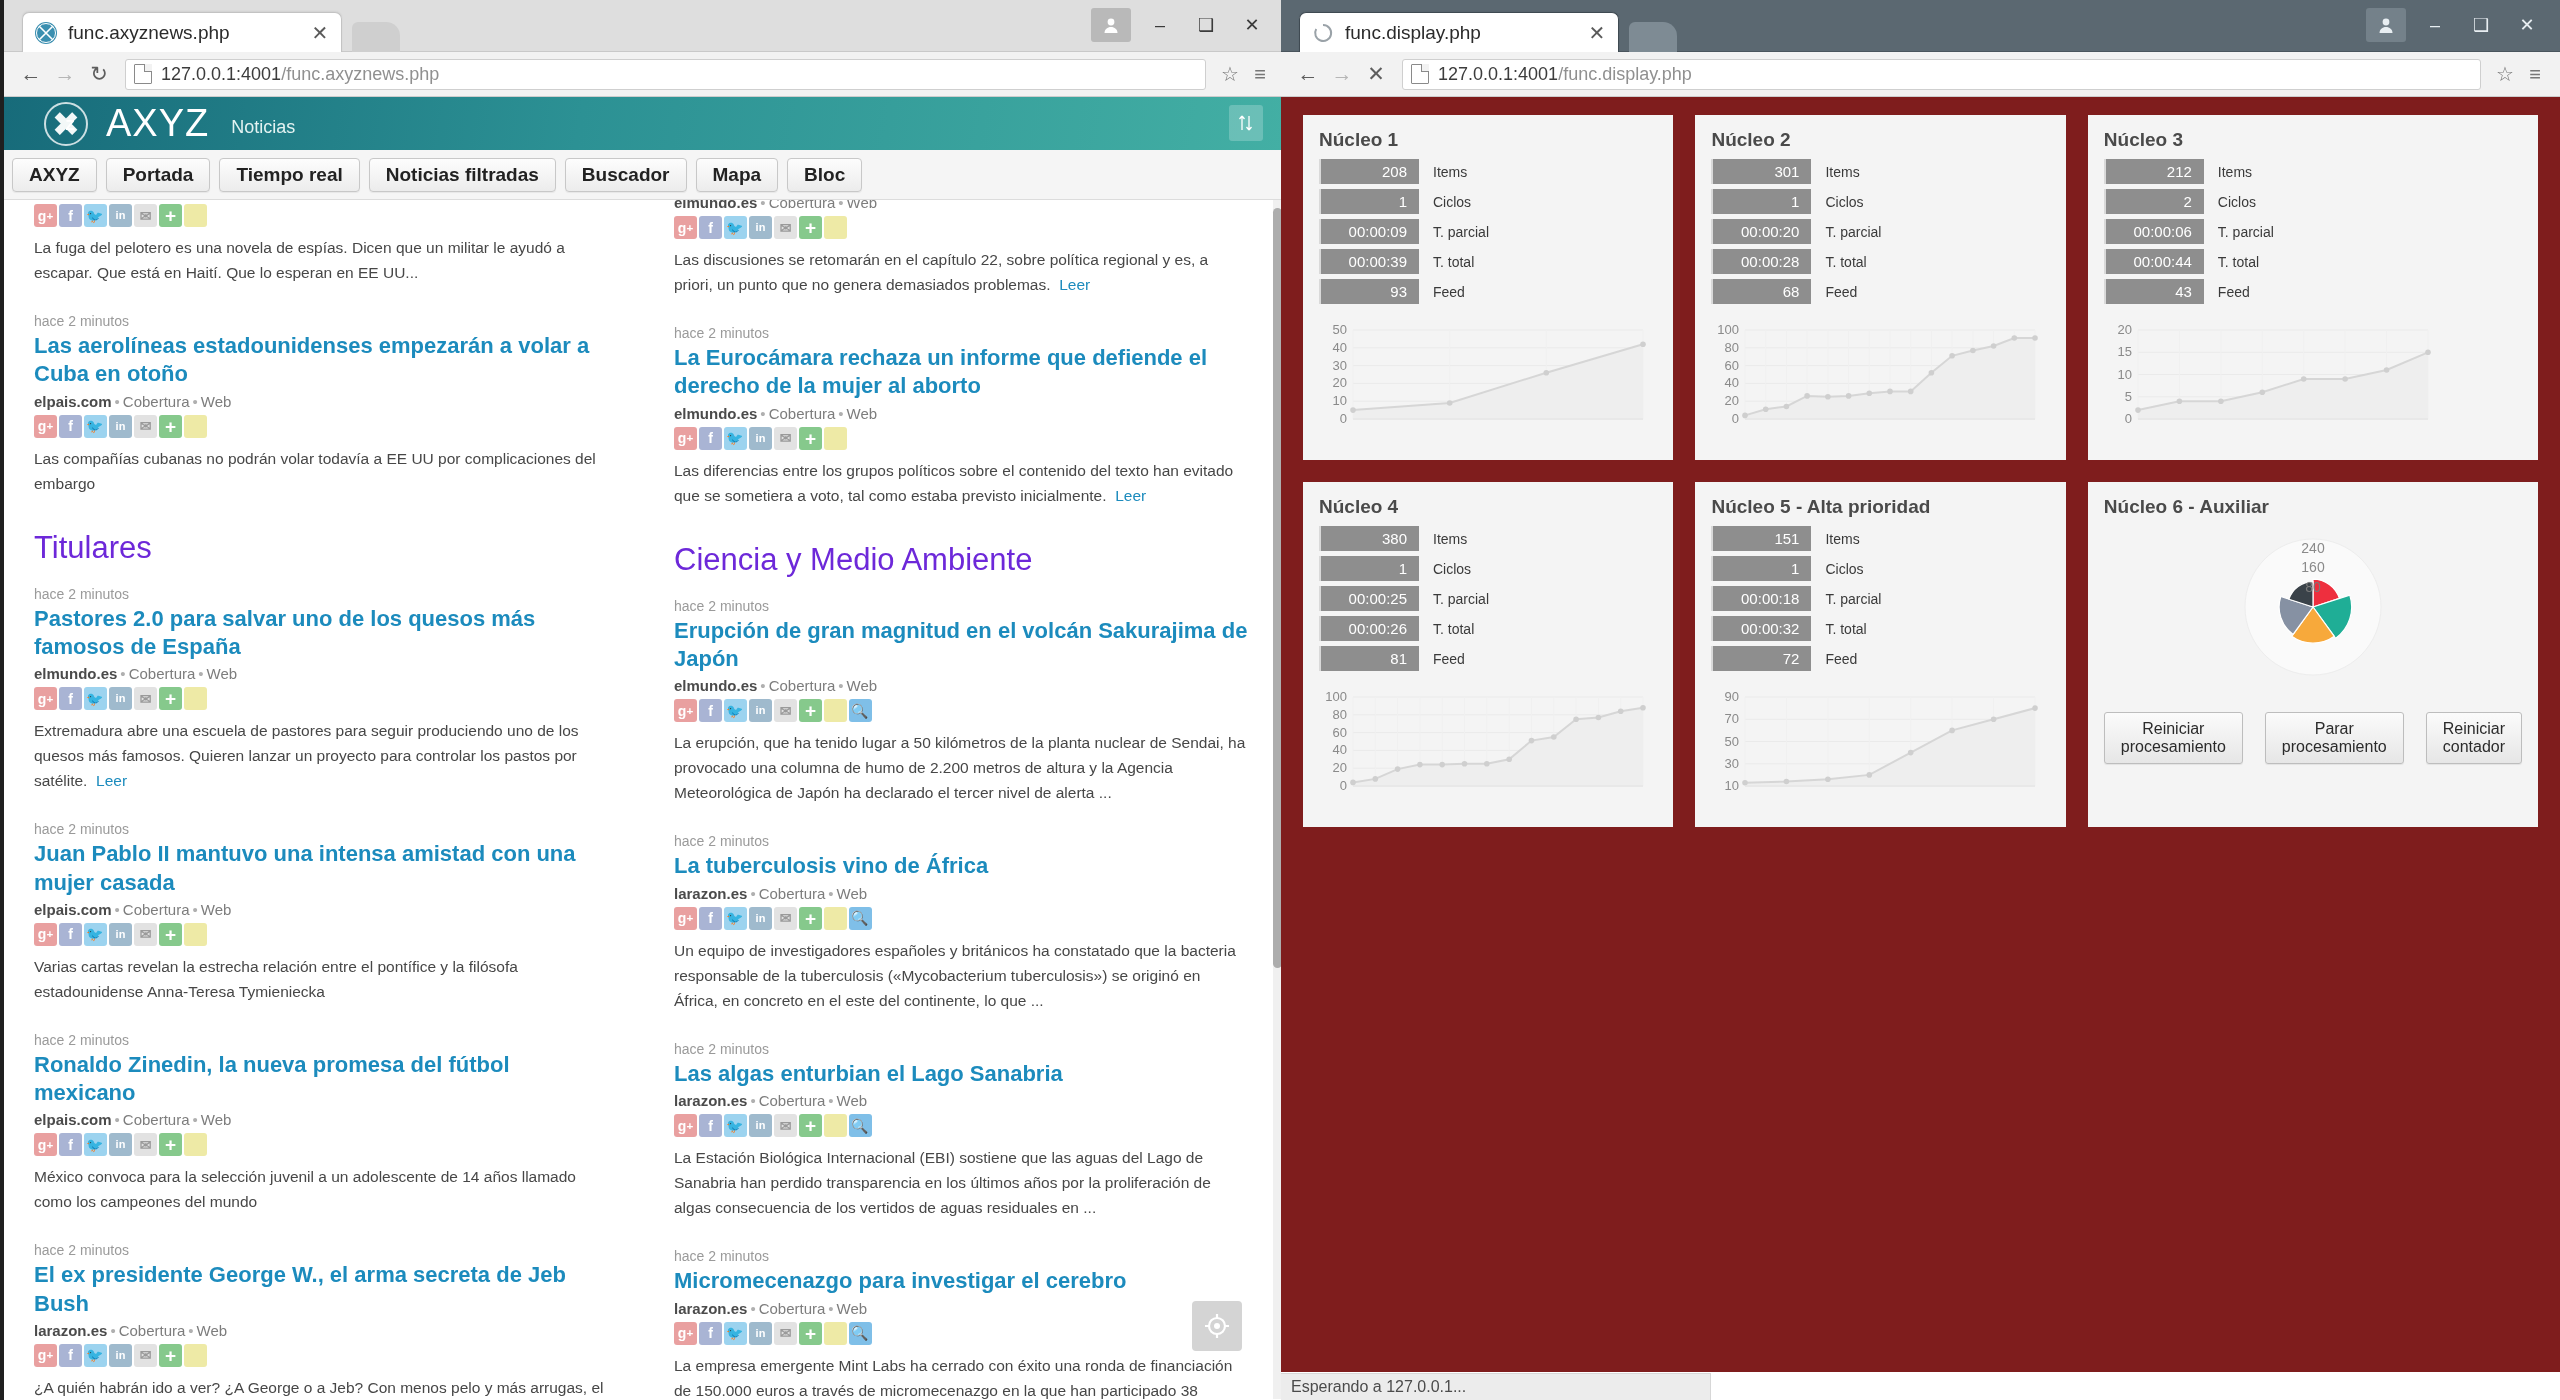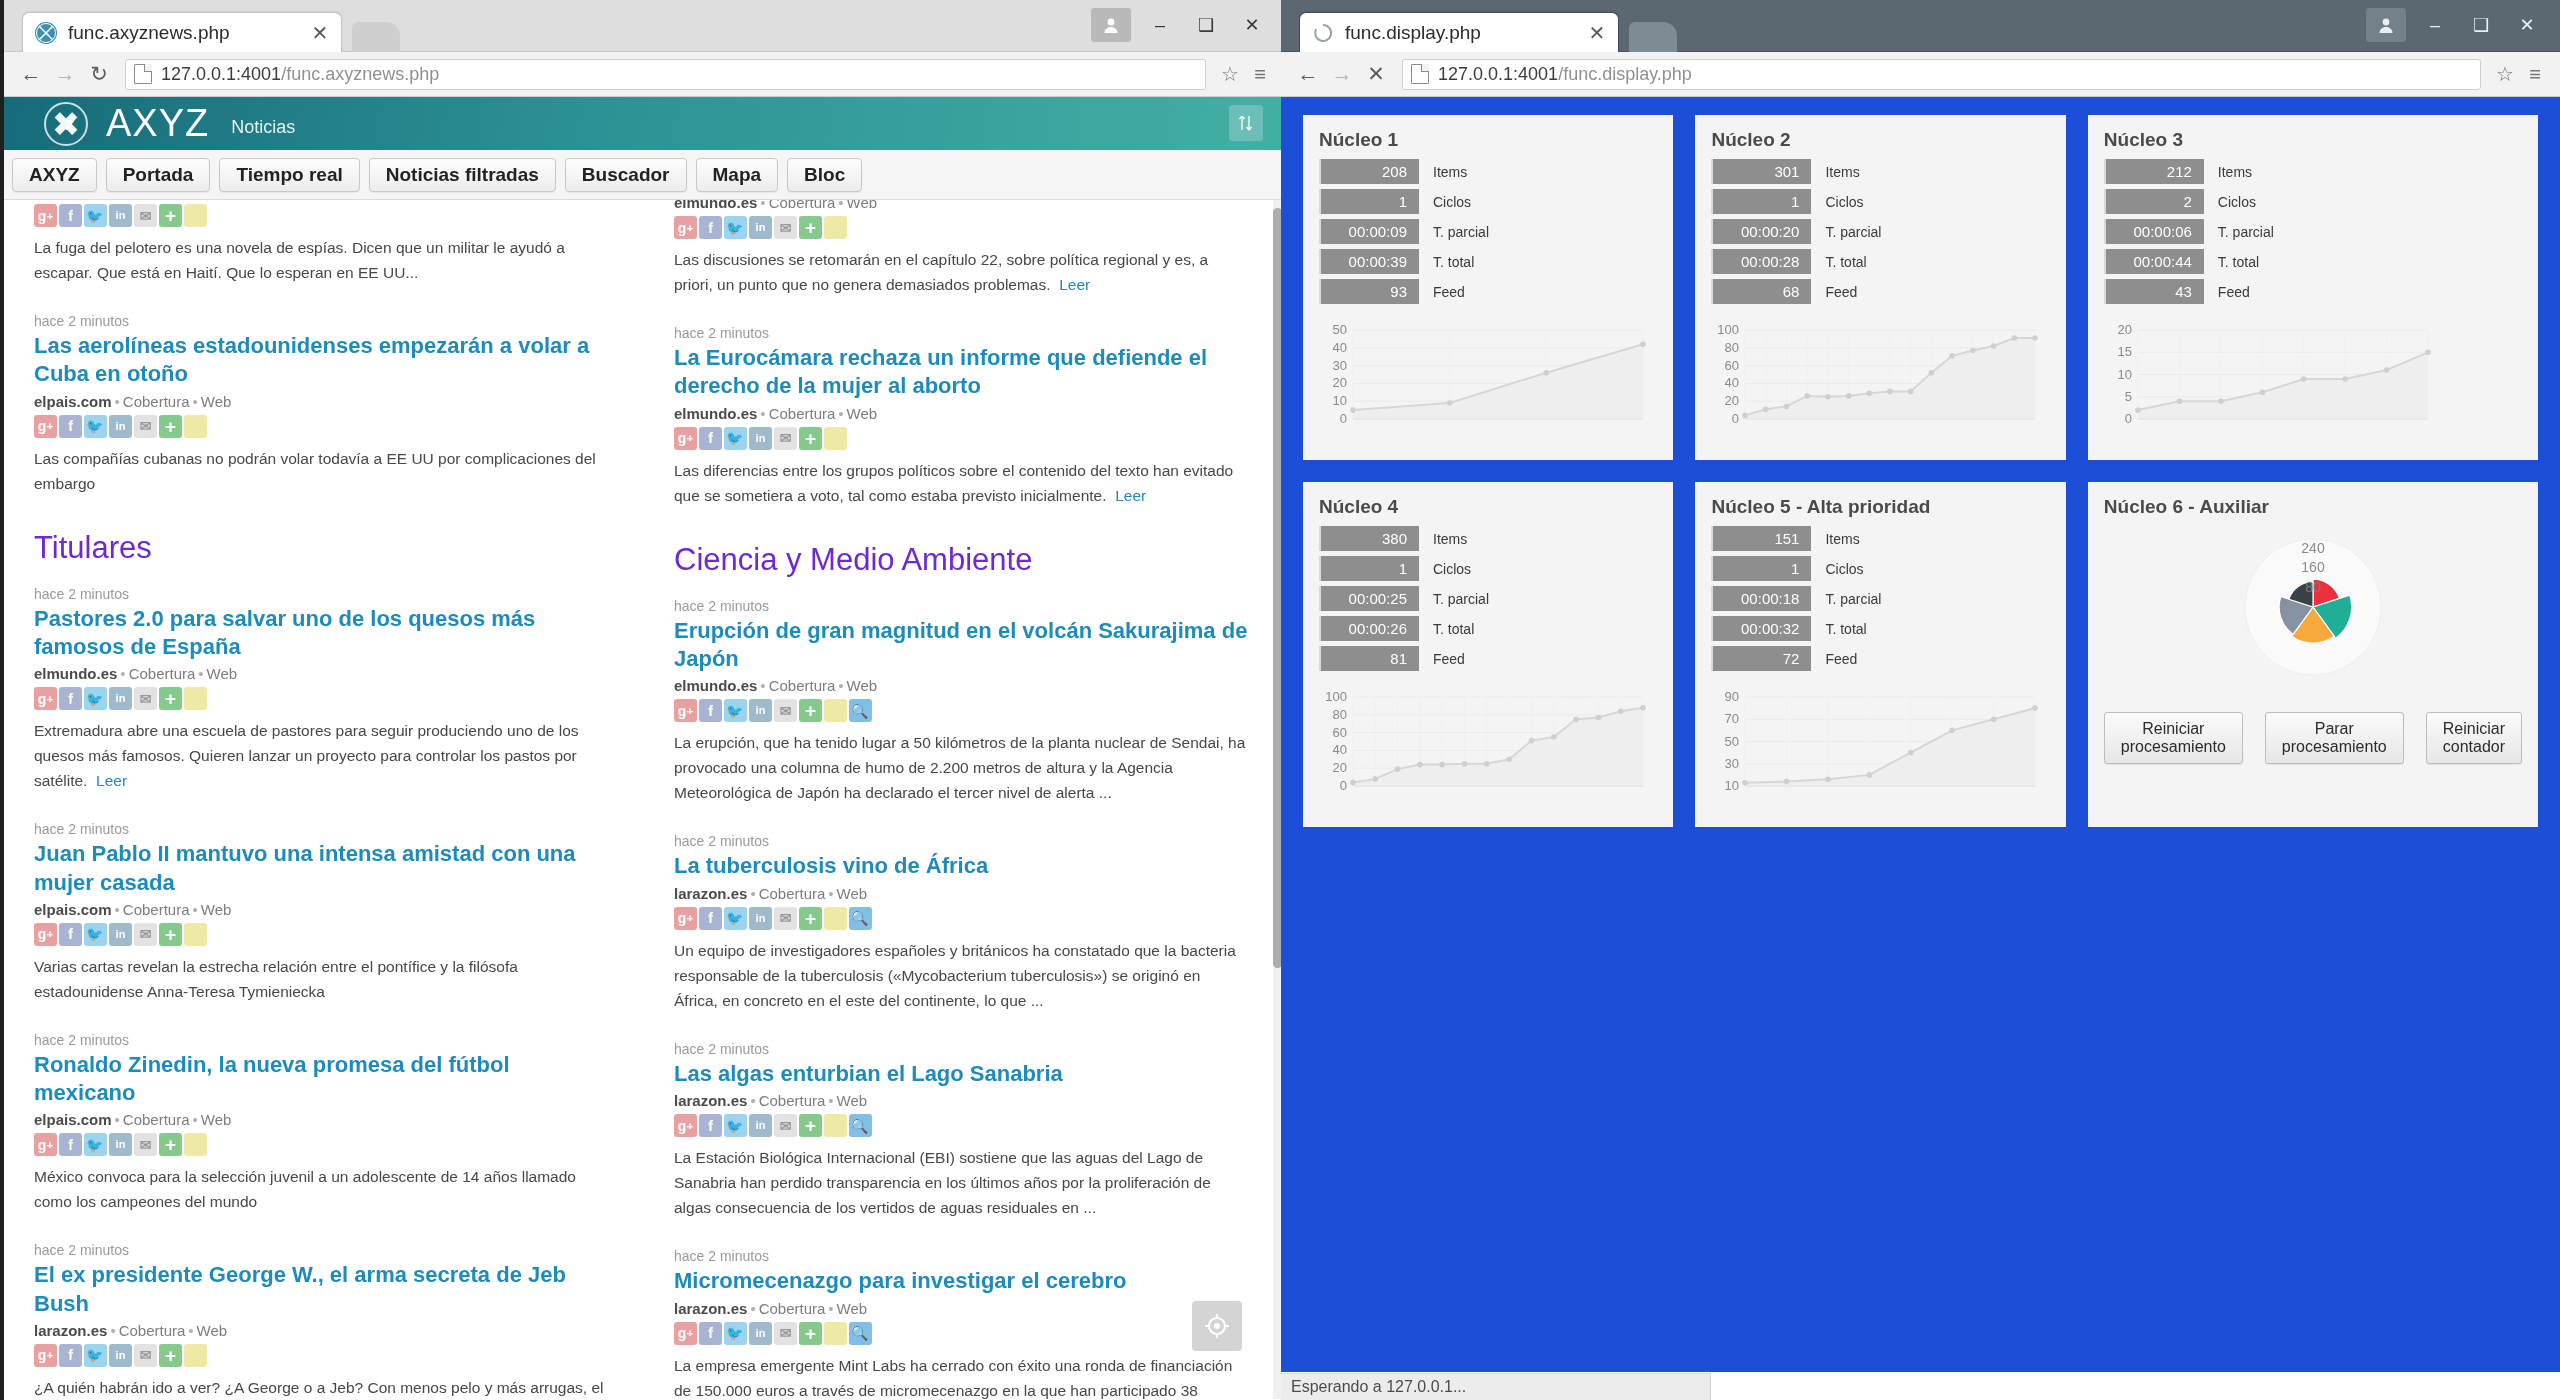--- a/index.html
+++ b/index.html
@@ -242,21 +242,21 @@
     width: 50px; height: 50px;
     background: #d4d4d4; border-radius: 4px;
     display: flex; align-items: center; justify-content: center;
     cursor: pointer;
   }
 
   
   .dash {
     position: relative;
     height: calc(1400px - 98px - 27px);
-    background: #1d4ed8;
+    background: #7f1d1d;
     padding: 18px 22px;
     overflow: hidden;
   }
   .dash-grid {
     display: grid;
     grid-template-columns: repeat(3, 1fr);
     gap: 22px;
   }
   .card {
     background: #f4f4f4;

